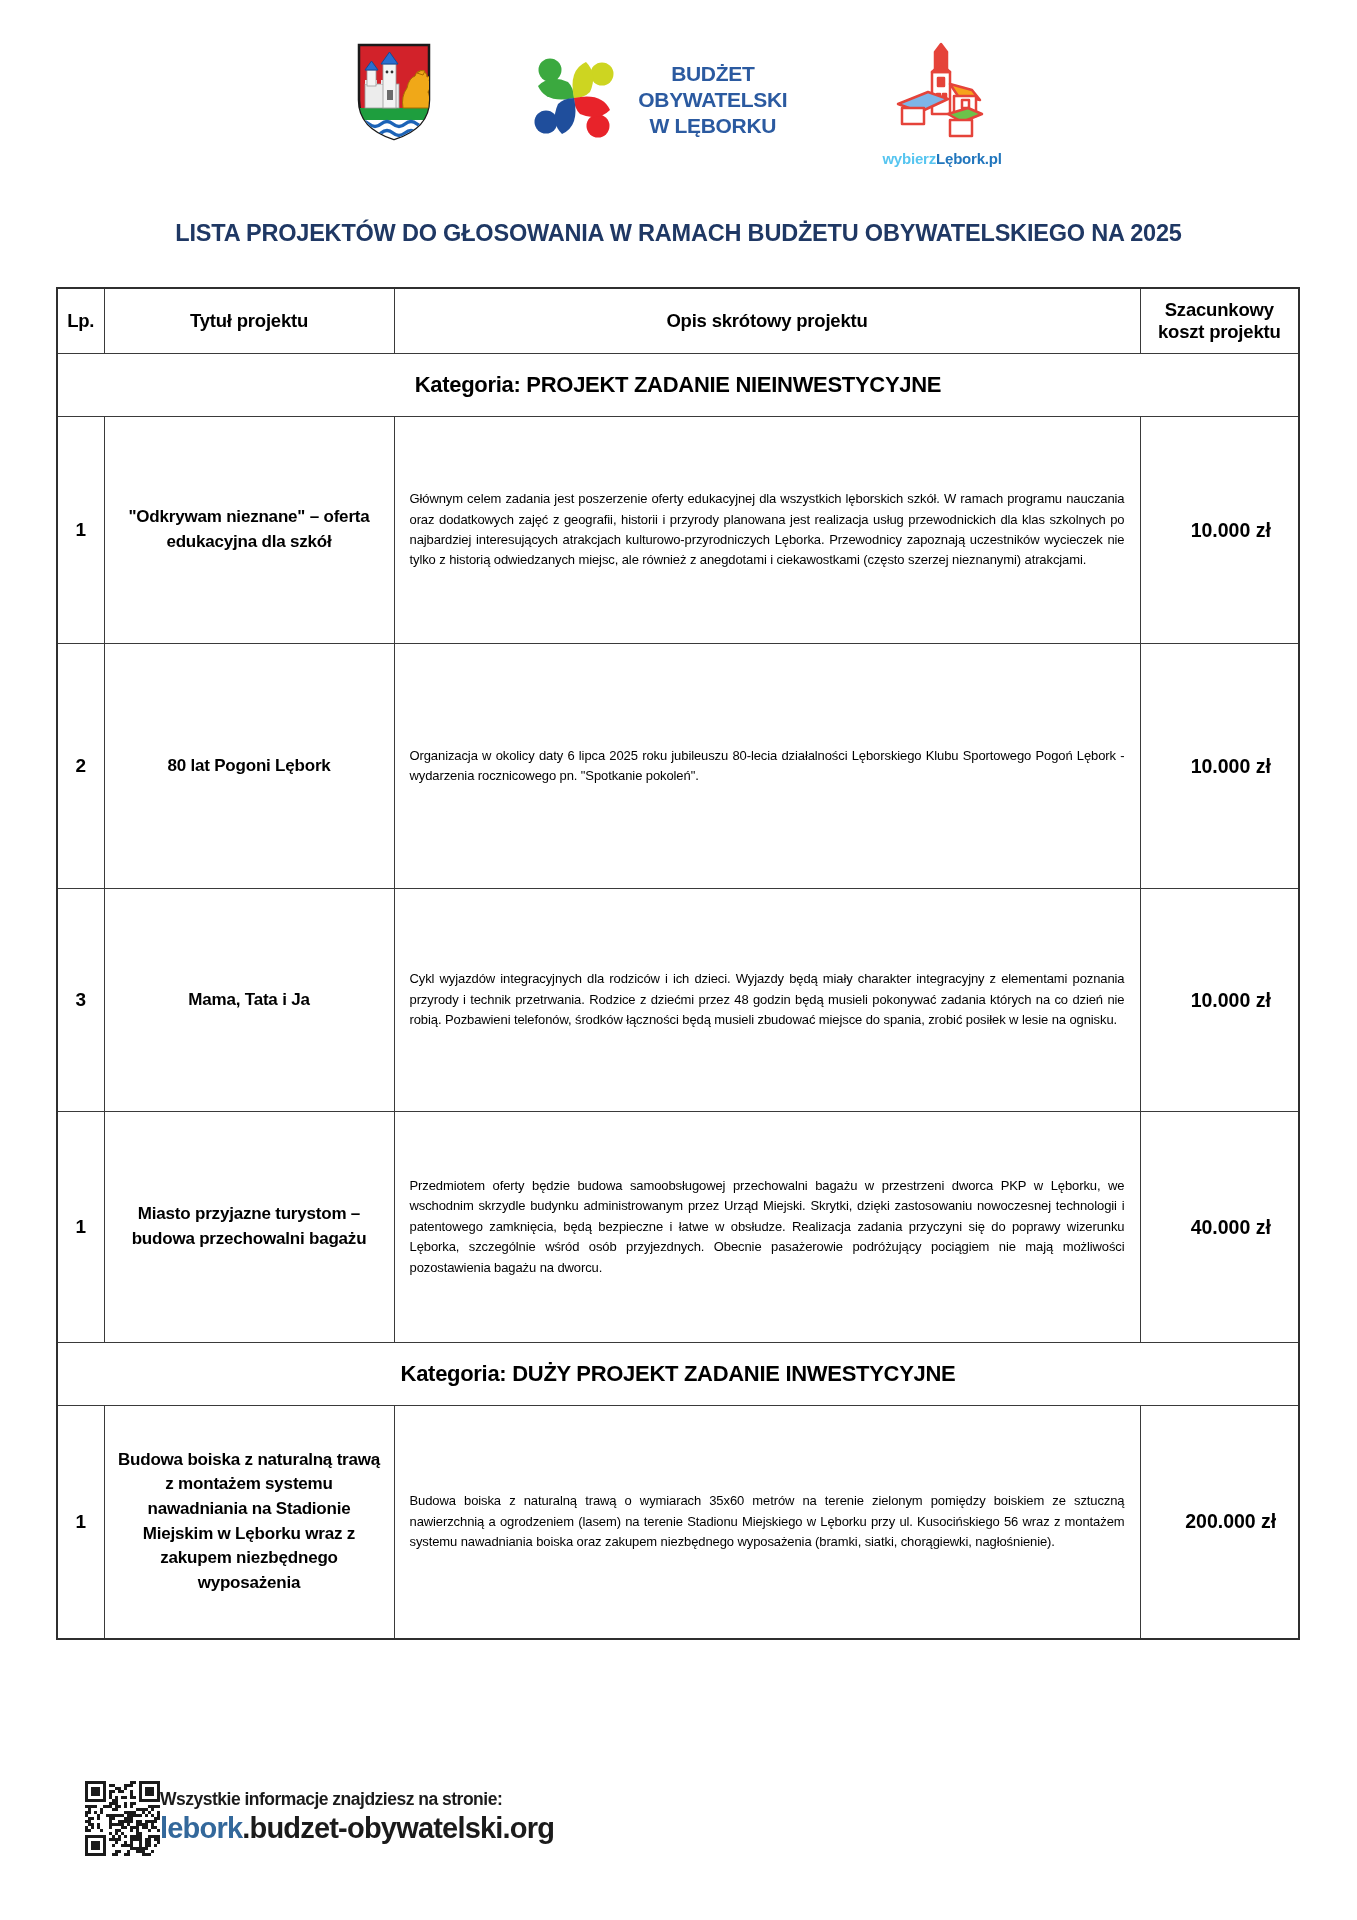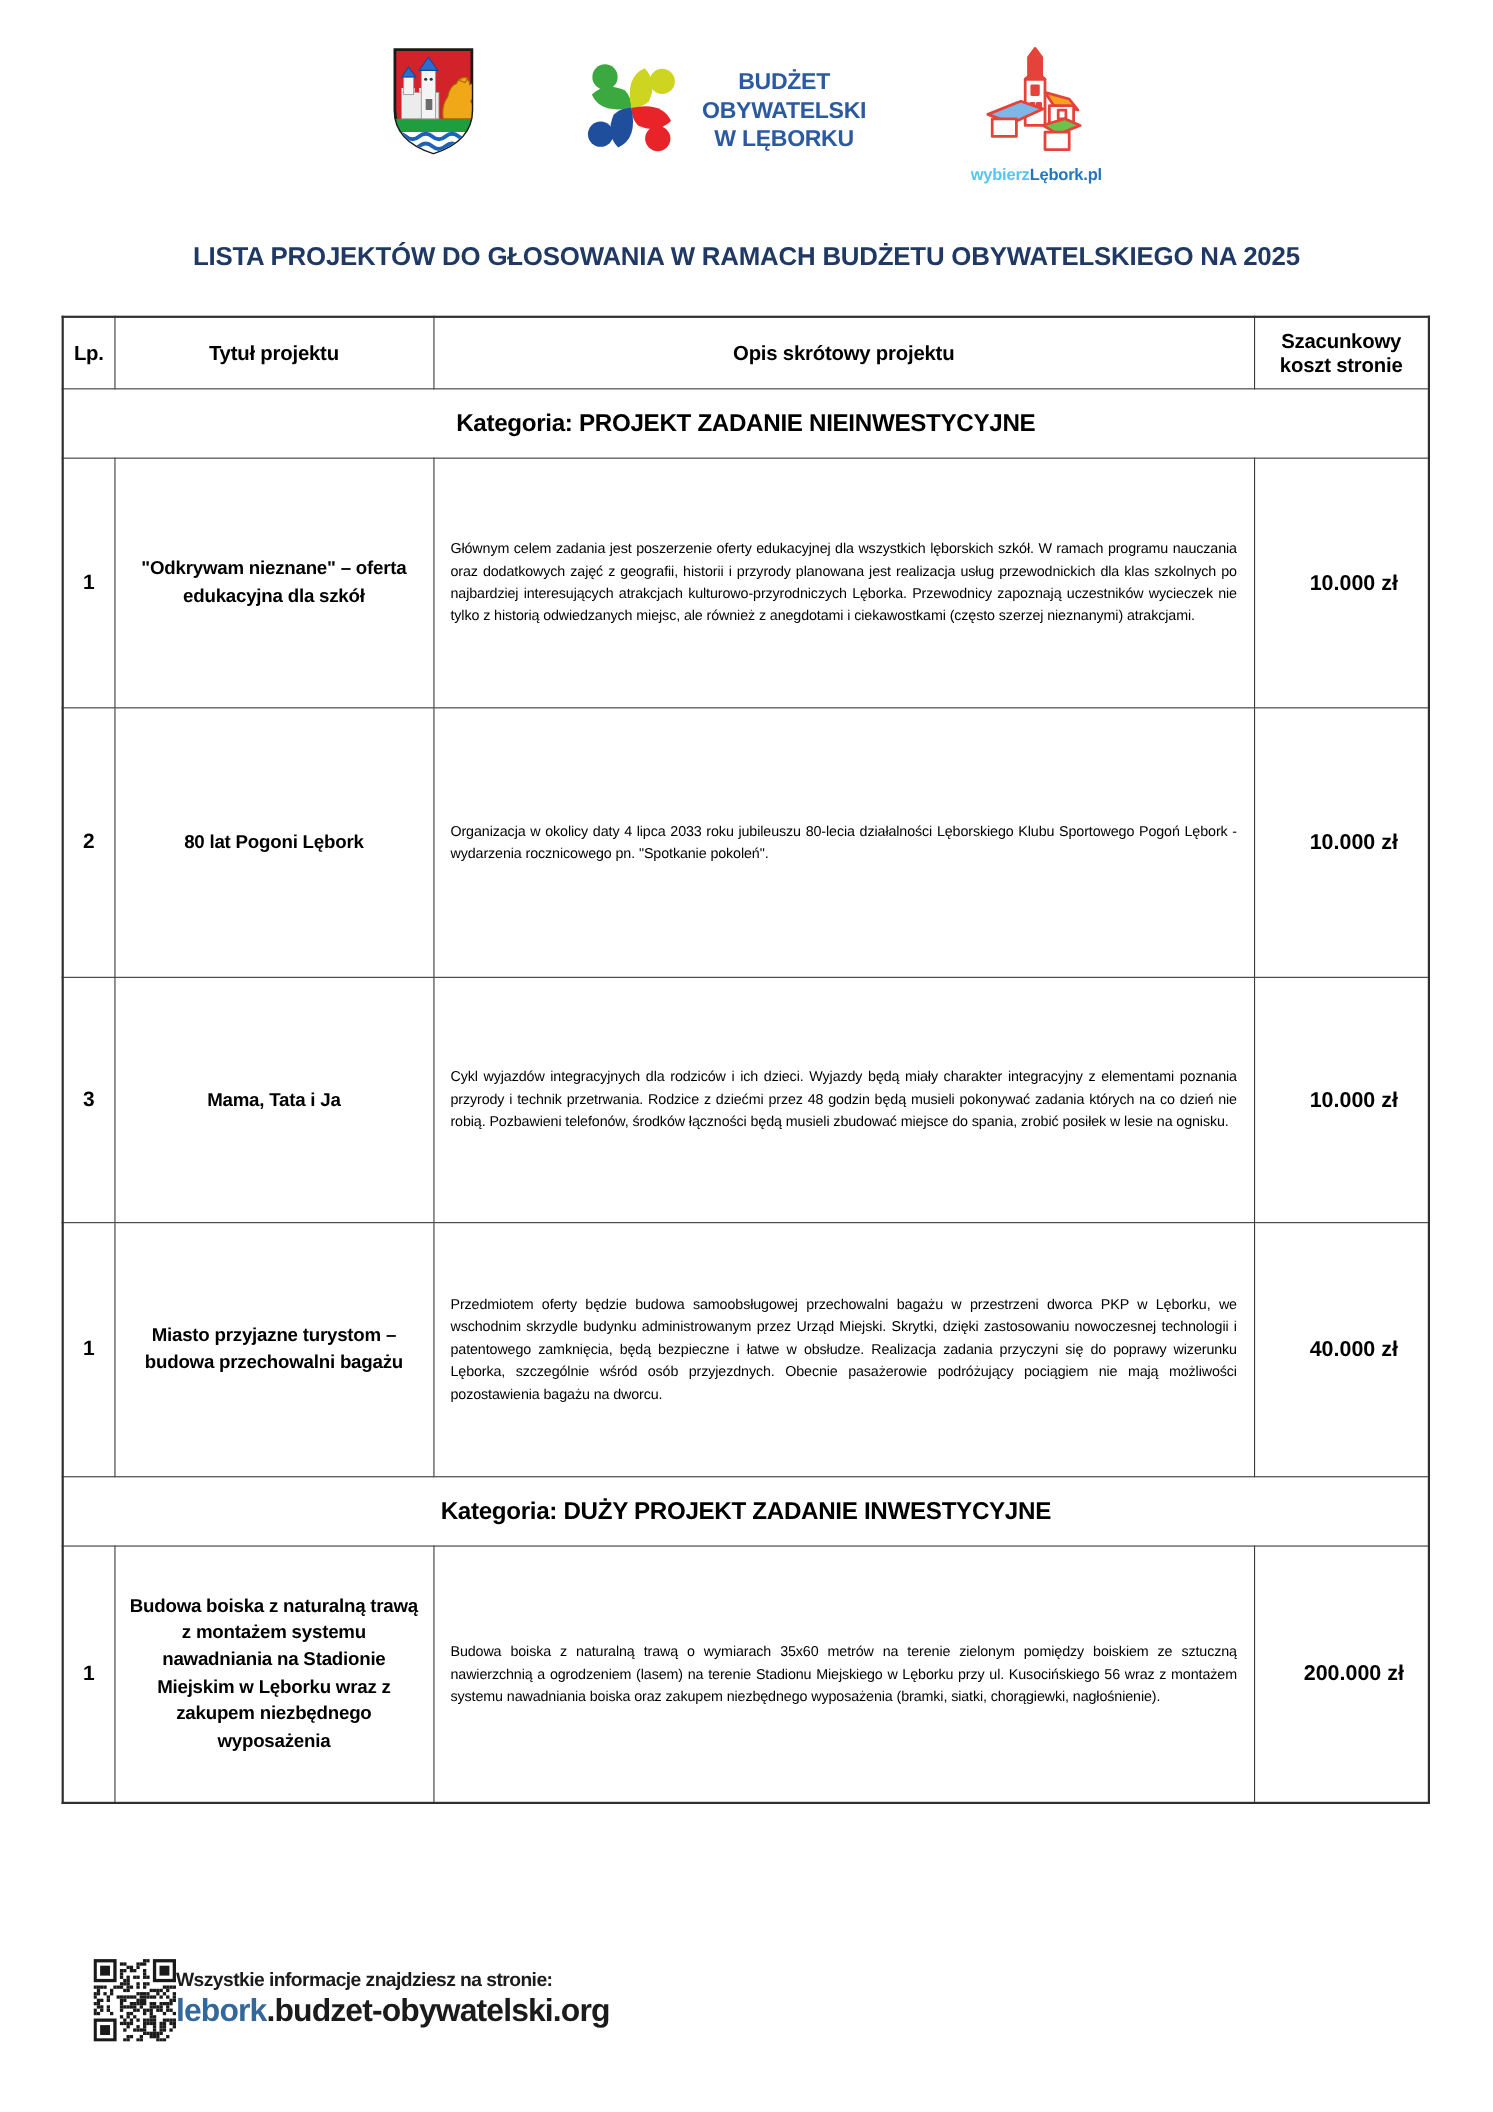--- a/index.html
+++ b/index.html
@@ -181,37 +181,37 @@
       <col style="width:47px">
         <col style="width:290px">
         <col style="width:746px">
         <col style="width:159px">
     </colgroup>
     <thead>
       <tr>
         <th>Lp.</th>
         <th>Tytuł projektu</th>
         <th>Opis skrótowy projektu</th>
-        <th>Szacunkowy koszt stronie</th>
+        <th>Szacunkowy koszt projektu</th>
       </tr>
     </thead>
     <tbody id="table-body">
         <tr class="cat-row">
           <td colspan="4">Kategoria: PROJEKT ZADANIE NIEINWESTYCYJNE</td>
         </tr>
         <tr class="data-row" style="height: 227px;">
           <td class="lp-cell">1</td>
           <td class="title-cell">"Odkrywam nieznane" – oferta edukacyjna dla szkół</td>
           <td class="description-cell">Głównym celem zadania jest poszerzenie oferty edukacyjnej dla wszystkich lęborskich szkół. W ramach programu nauczania oraz dodatkowych zajęć z geografii, historii i przyrody planowana jest realizacja usług przewodnickich dla klas szkolnych po najbardziej interesujących atrakcjach kulturowo-przyrodniczych Lęborka. Przewodnicy zapoznają uczestników wycieczek nie tylko z historią odwiedzanych miejsc, ale również z anegdotami i ciekawostkami (często szerzej nieznanymi) atrakcjami.</td>
           <td class="cost-cell">10.000 zł</td>
         </tr>
         <tr class="data-row" style="height: 245px;">
           <td class="lp-cell">2</td>
           <td class="title-cell">80 lat Pogoni Lębork</td>
-          <td class="description-cell">Organizacja w okolicy daty 4 lipca 2033 roku jubileuszu 80-lecia działalności Lęborskiego Klubu Sportowego Pogoń Lębork - wydarzenia rocznicowego pn. "Spotkanie pokoleń".</td>
+          <td class="description-cell">Organizacja w okolicy daty 6 lipca 2025 roku jubileuszu 80-lecia działalności Lęborskiego Klubu Sportowego Pogoń Lębork - wydarzenia rocznicowego pn. "Spotkanie pokoleń".</td>
           <td class="cost-cell">10.000 zł</td>
         </tr>
         <tr class="data-row" style="height: 223px;">
           <td class="lp-cell">3</td>
           <td class="title-cell">Mama, Tata i Ja</td>
           <td class="description-cell">Cykl wyjazdów integracyjnych dla rodziców i ich dzieci. Wyjazdy będą miały charakter integracyjny z elementami poznania przyrody i technik przetrwania. Rodzice z dziećmi przez 48 godzin będą musieli pokonywać zadania których na co dzień nie robią. Pozbawieni telefonów, środków łączności będą musieli zbudować miejsce do spania, zrobić posiłek w lesie na ognisku.</td>
           <td class="cost-cell">10.000 zł</td>
         </tr>
         <tr class="data-row" style="height: 231px;">
           <td class="lp-cell">1</td>

